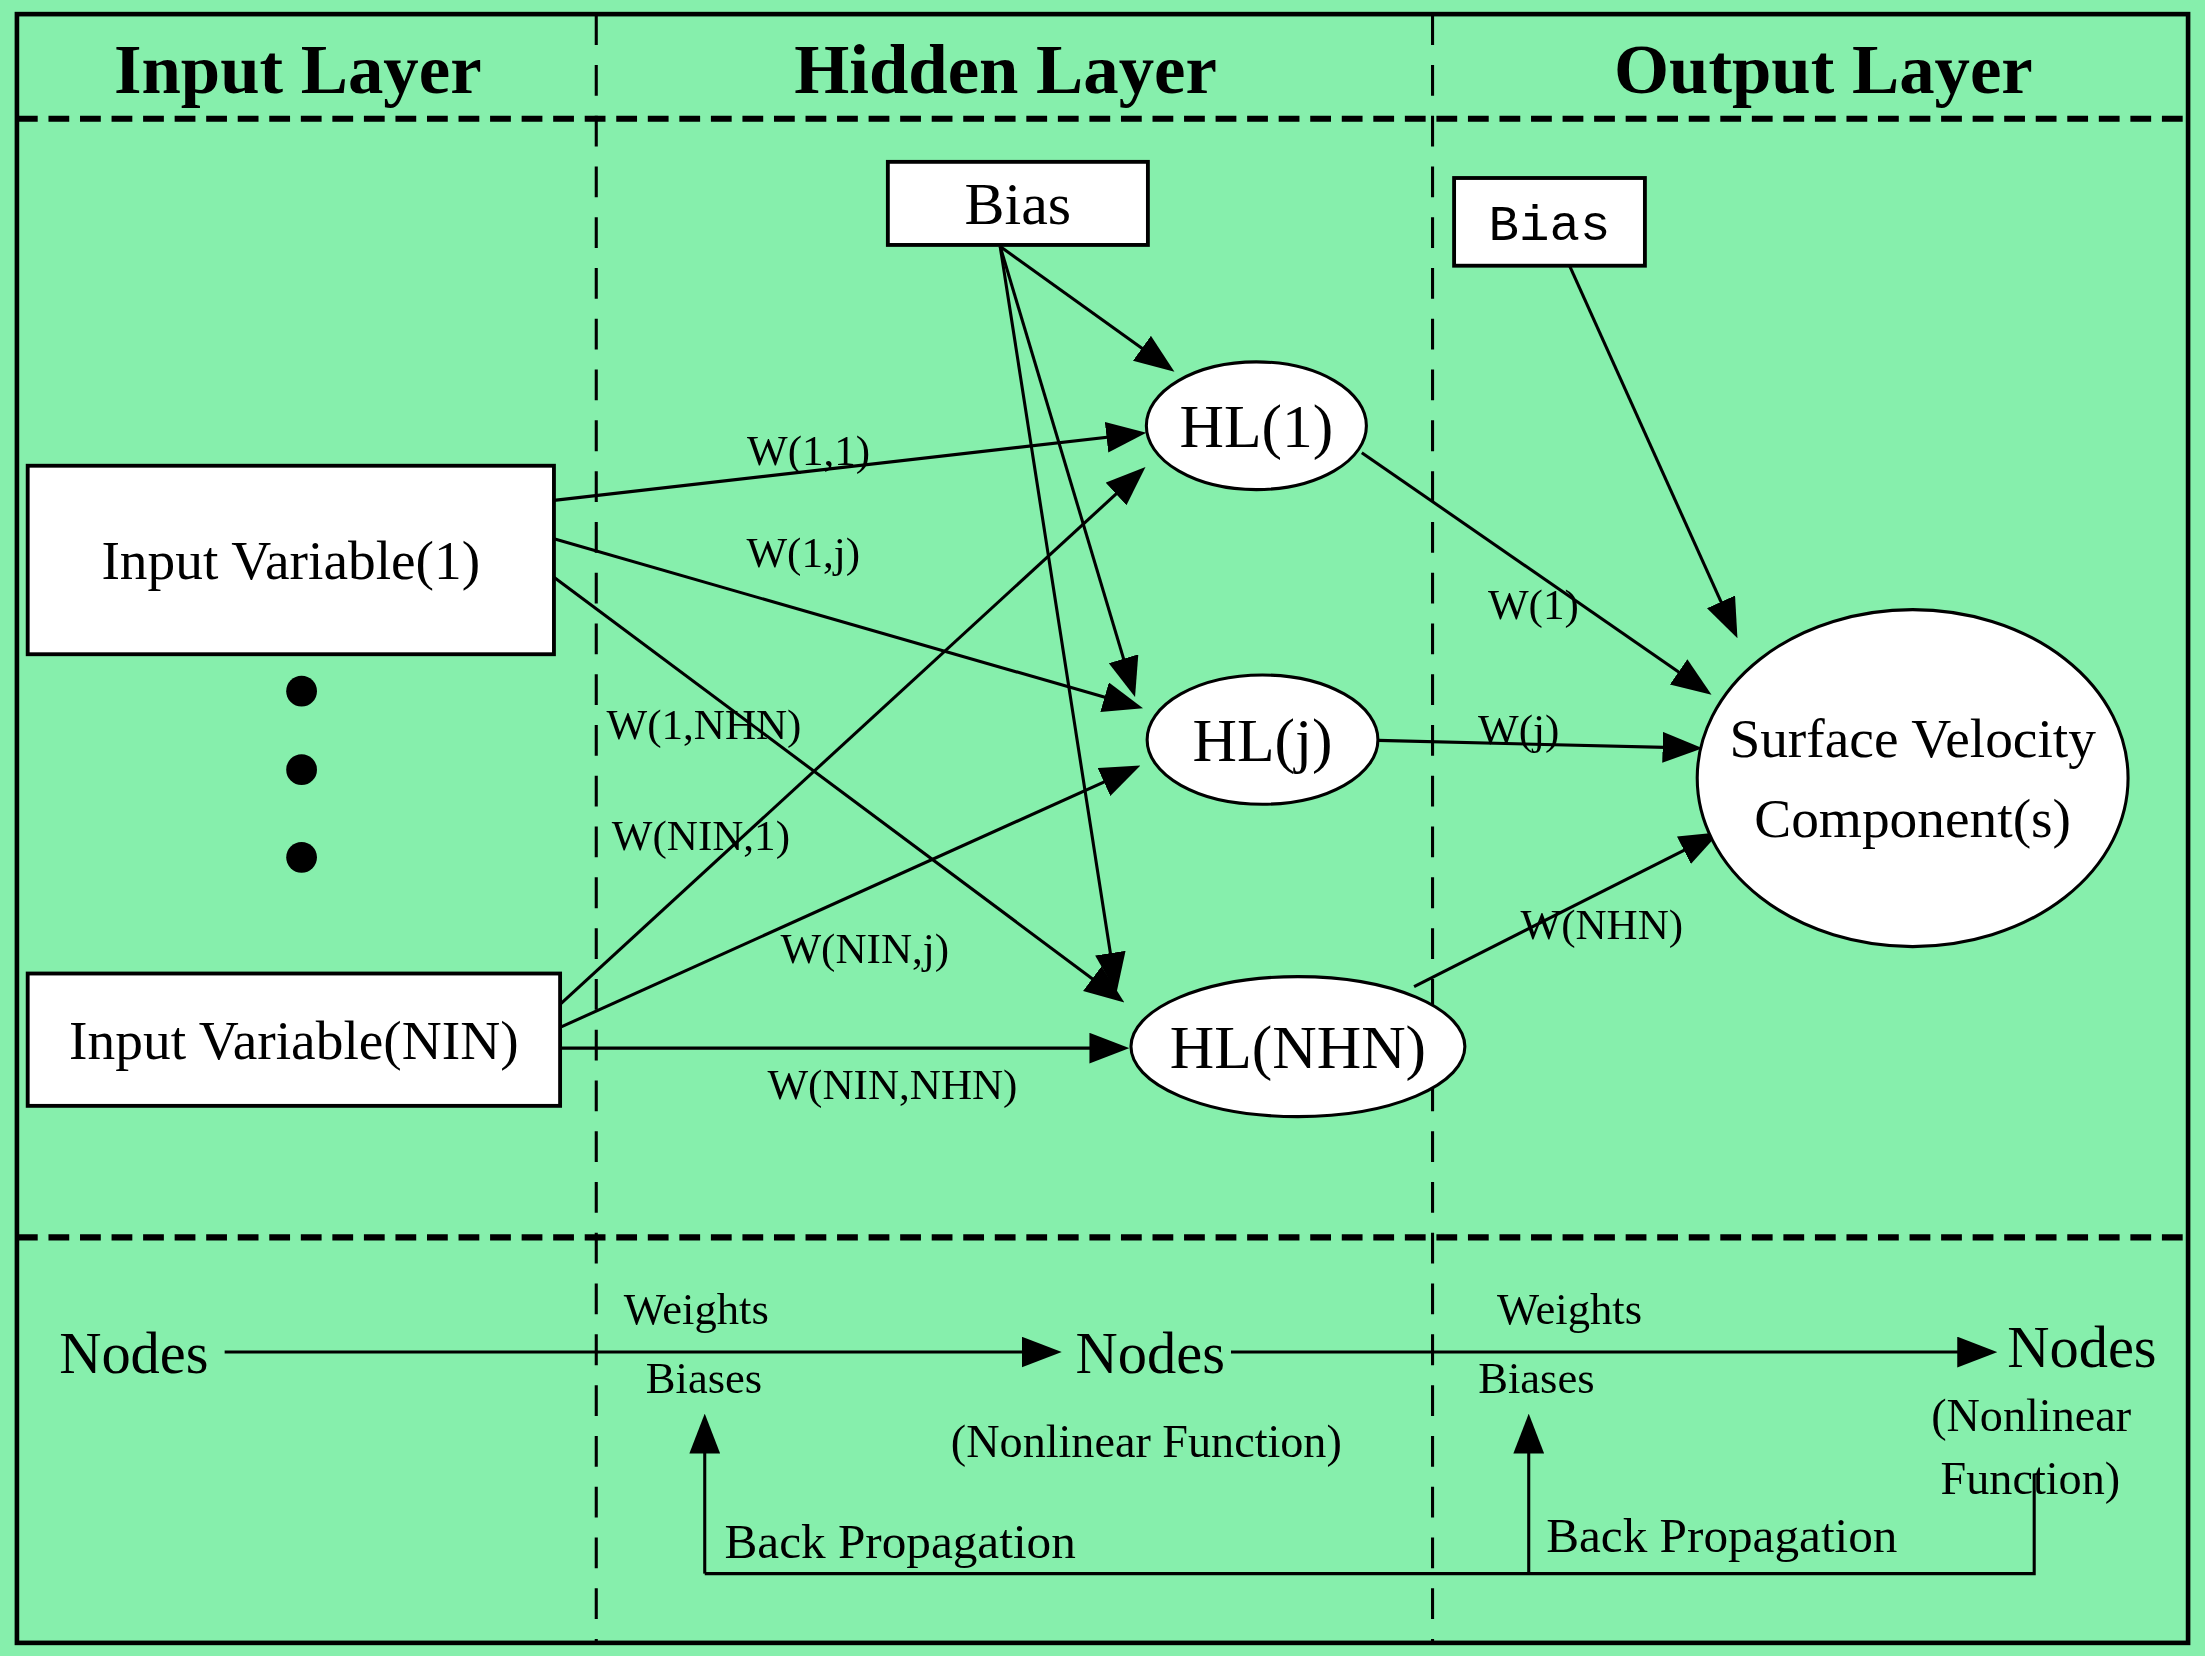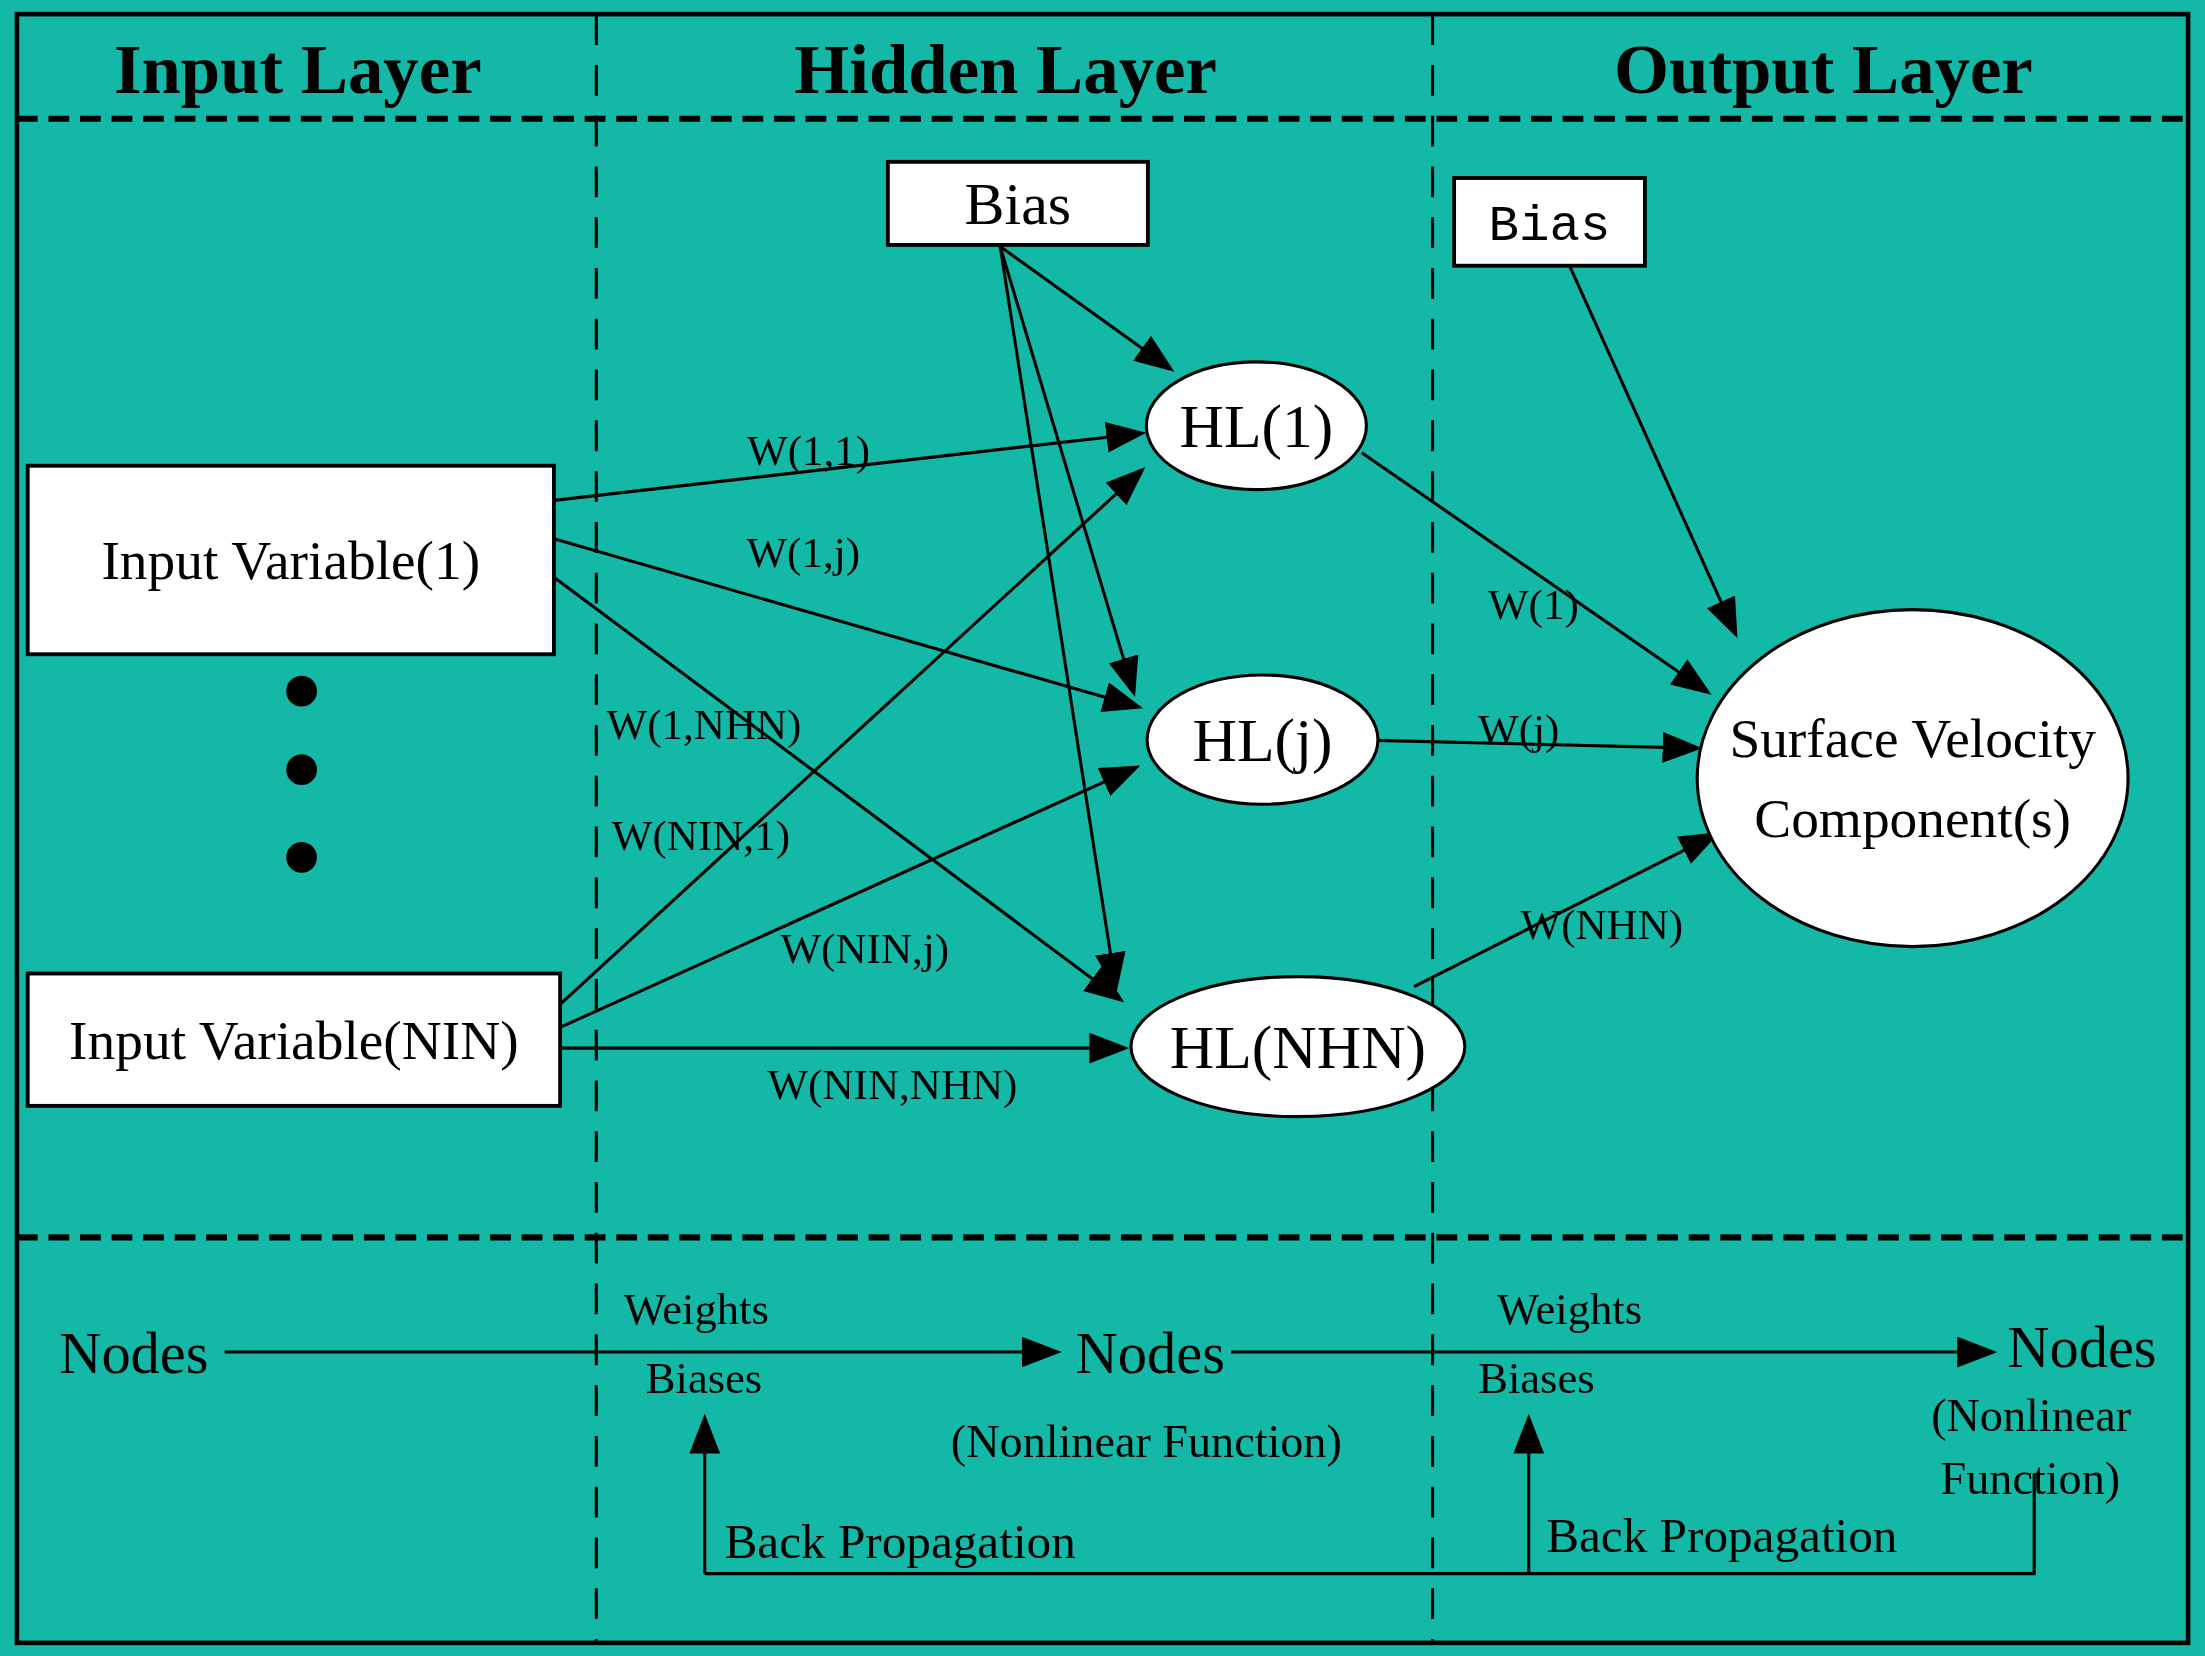--- a/index.html
+++ b/index.html
@@ -1,16 +1,16 @@
 <!DOCTYPE html>
 <html style="font-size:12.3px"><head>
 <meta charset="utf-8">
 <style>
   html,body{margin:0;padding:0;background:#ffffff;}
-  .figure-wrap{width:2205px;height:1657px;background:#14b8a6;position:relative;}
+  .figure-wrap{width:2205px;height:1657px;background:#86efac;position:relative;}
   svg{display:block;}
   text{fill:#000000;}
   .serif{font-family:"Liberation Serif", serif;}
   .mono{font-family:"Liberation Mono", monospace;}
   .hdr{font-size:92px;font-weight:bold;}
   .boxlbl{font-size:72px;}
   .biaslbl{font-size:78px;}
   .bias2lbl{font-size:66px;}
   .hllbl{font-size:80px;}
   .outlbl{font-size:72px;}

